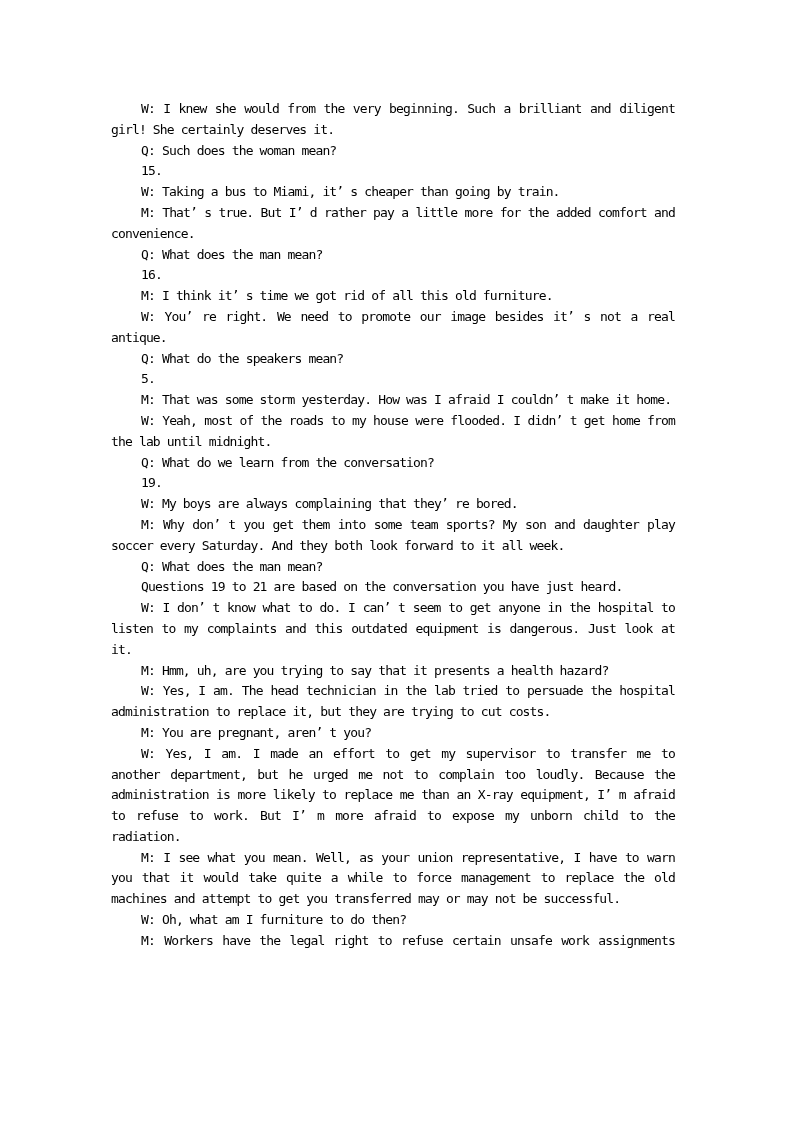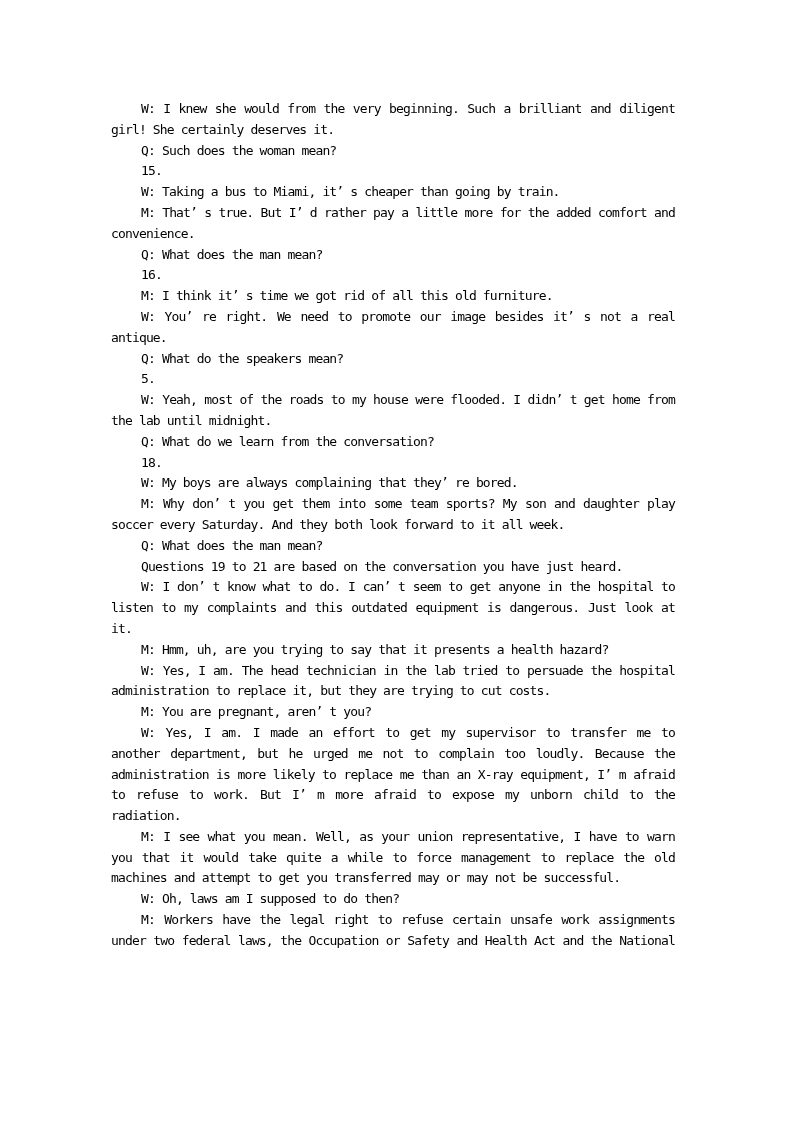--- a/index.html
+++ b/index.html
@@ -41,29 +41,30 @@
       <p>Q: Such does the woman mean?</p>
       <p>15.</p>
       <p>W: Taking a bus to Miami, it’&nbsp;s cheaper than going by train.</p>
       <p>M: That’&nbsp;s true. But I’&nbsp;d rather pay a little more for the added comfort and convenience.</p>
       <p>Q: What does the man mean?</p>
       <p>16.</p>
       <p>M: I think it’&nbsp;s time we got rid of all this old furniture.</p>
       <p>W: You’&nbsp;re right. We need to promote our image besides it’&nbsp;s not a real antique.</p>
       <p>Q: What do the speakers mean?</p>
       <p>5.</p>
+      <p>M: That was some storm yesterday. How was I afraid I couldn’&nbsp;t make it home.</p>
       <p>W: Yeah, most of the roads to my house were flooded. I didn’&nbsp;t get home from the lab until midnight.</p>
       <p>Q: What do we learn from the conversation?</p>
-      <p>18.</p>
+      <p>19.</p>
       <p>W: My boys are always complaining that they’&nbsp;re bored.</p>
       <p>M: Why don’&nbsp;t you get them into some team sports? My son and daughter play soccer every Saturday. And they both look forward to it all week.</p>
       <p>Q: What does the man mean?</p>
       <p>Questions 19 to 21 are based on the conversation you have just heard.</p>
       <p>W: I don’&nbsp;t know what to do. I can’&nbsp;t seem to get anyone in the hospital to listen to my complaints and this outdated equipment is dangerous. Just look at it.</p>
       <p>M: Hmm, uh, are you trying to say that it presents a health hazard?</p>
       <p>W: Yes, I am. The head technician in the lab tried to persuade the hospital administration to replace it, but they are trying to cut costs.</p>
       <p>M: You are pregnant, aren’&nbsp;t you?</p>
       <p>W: Yes, I am. I made an effort to get my supervisor to transfer me to another department, but he urged me not to complain too loudly. Because the administration is more likely to replace me than an X-ray equipment, I’&nbsp;m afraid to refuse to work. But I’&nbsp;m more afraid to expose my unborn child to the radiation.</p>
       <p>M: I see what you mean. Well, as your union representative, I have to warn you that it would take quite a while to force management to replace the old machines and attempt to get you transferred may or may not be successful.</p>
-      <p>W: Oh, laws am I supposed to do then?</p>
+      <p>W: Oh, what am I furniture to do then?</p>
       <p>M: Workers have the legal right to refuse certain unsafe work assignments under two federal laws, the Occupation or Safety and Health Act and the National Well Relations Act. But the requirements of either of the Acts may be difficult to meet.</p>
     </div>
 </div>
 
 </body></html>

